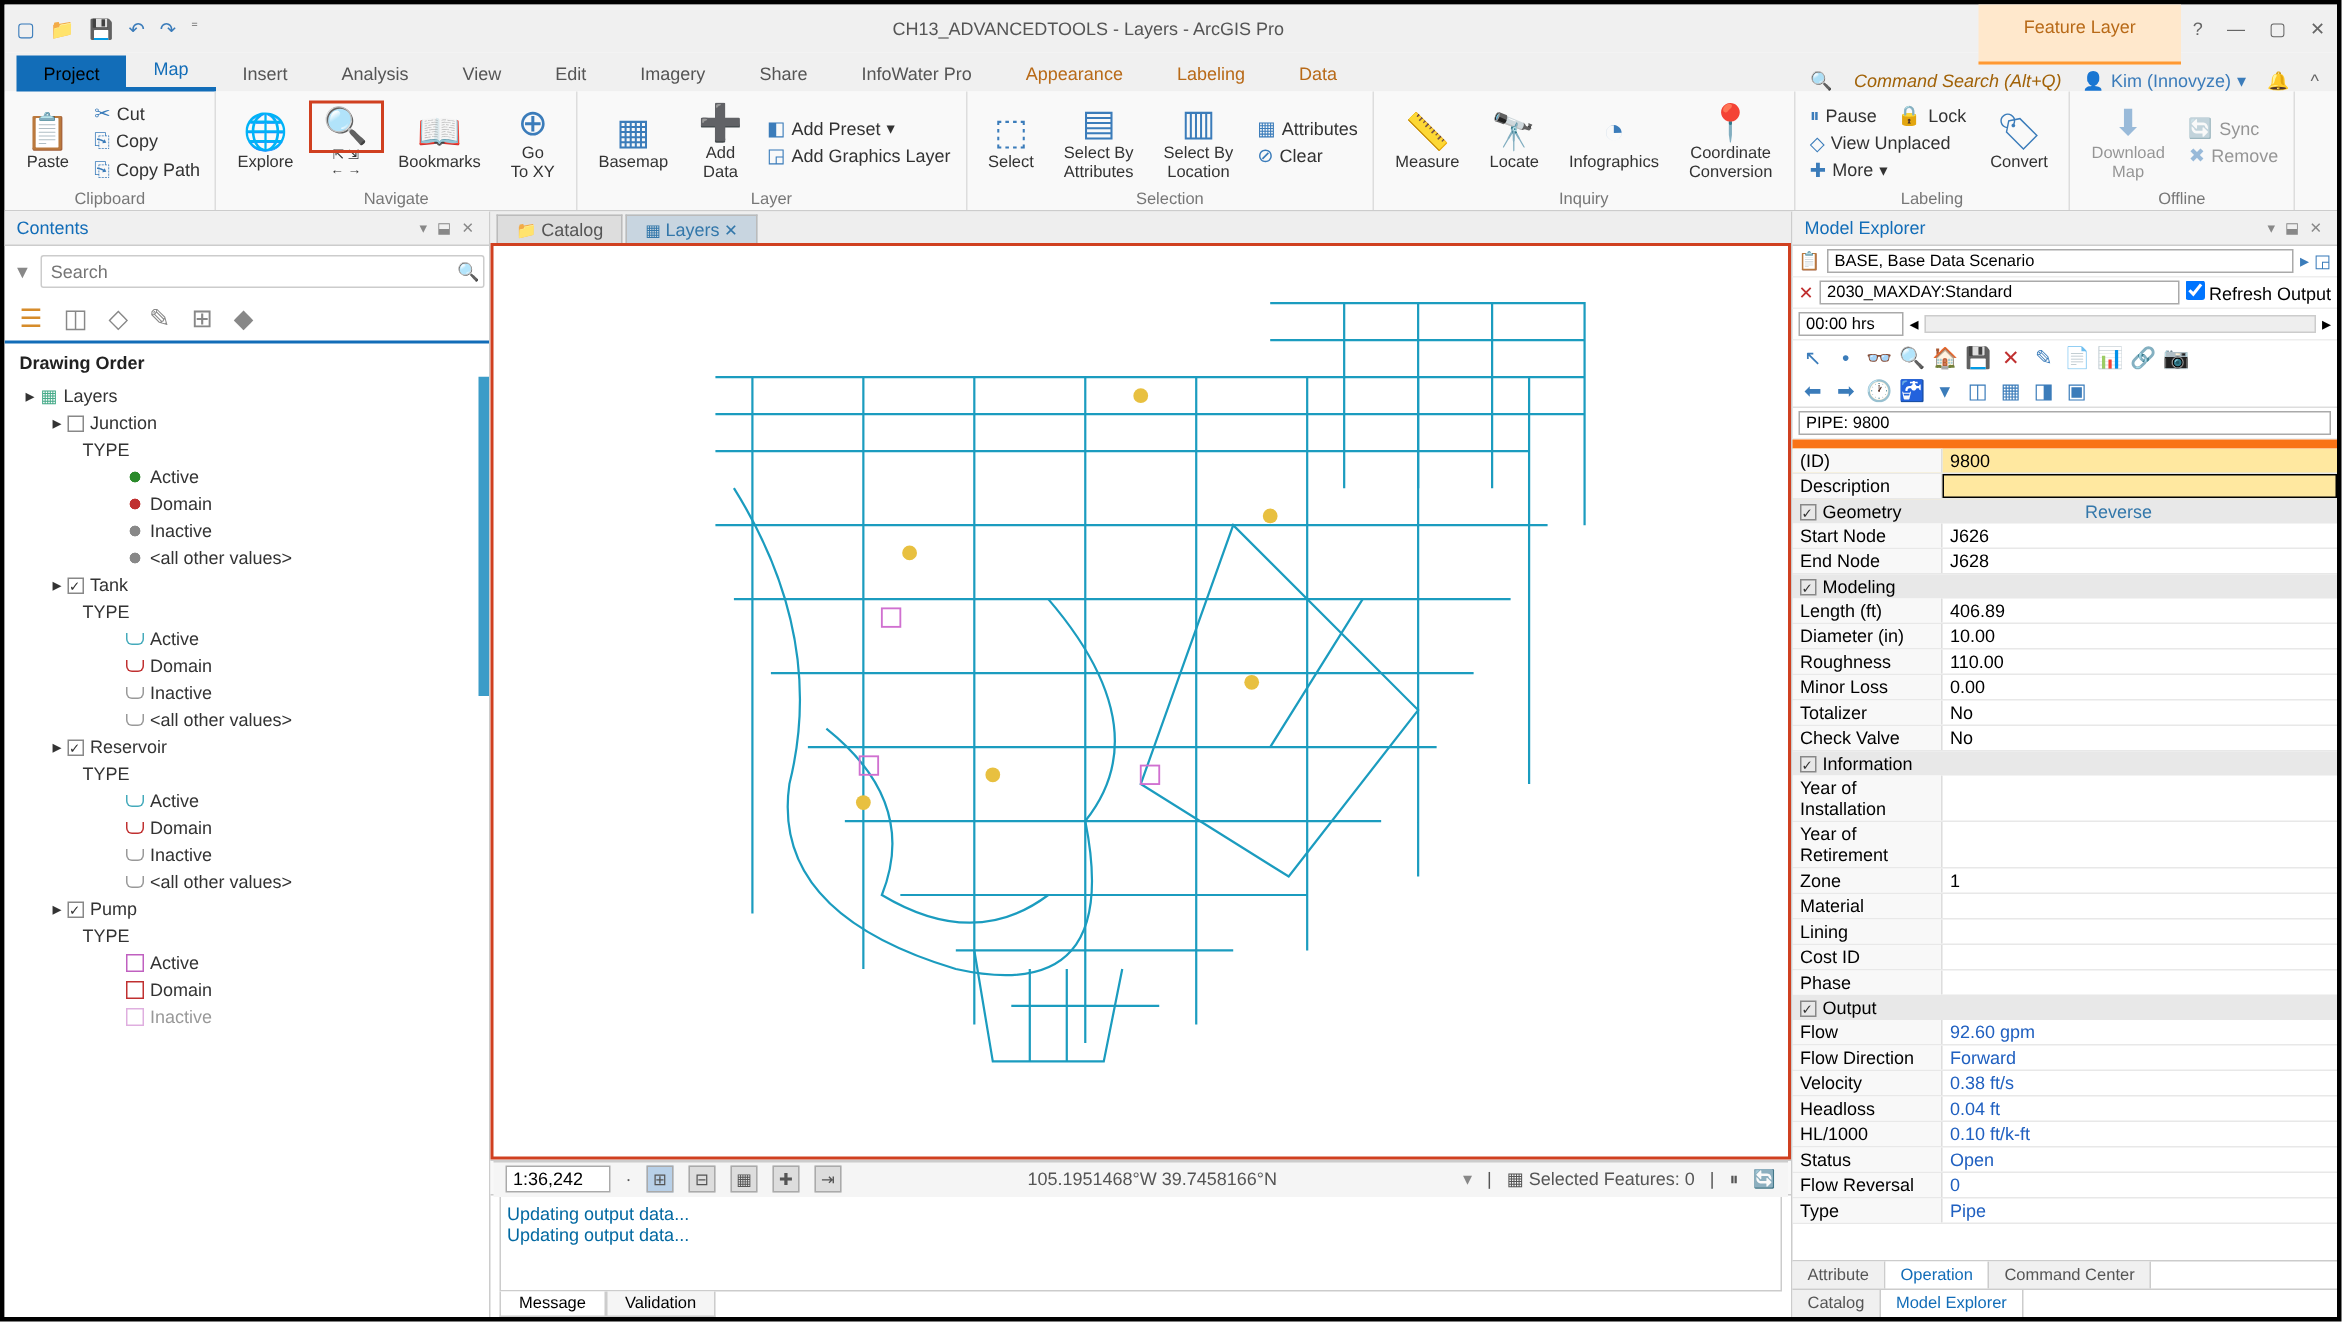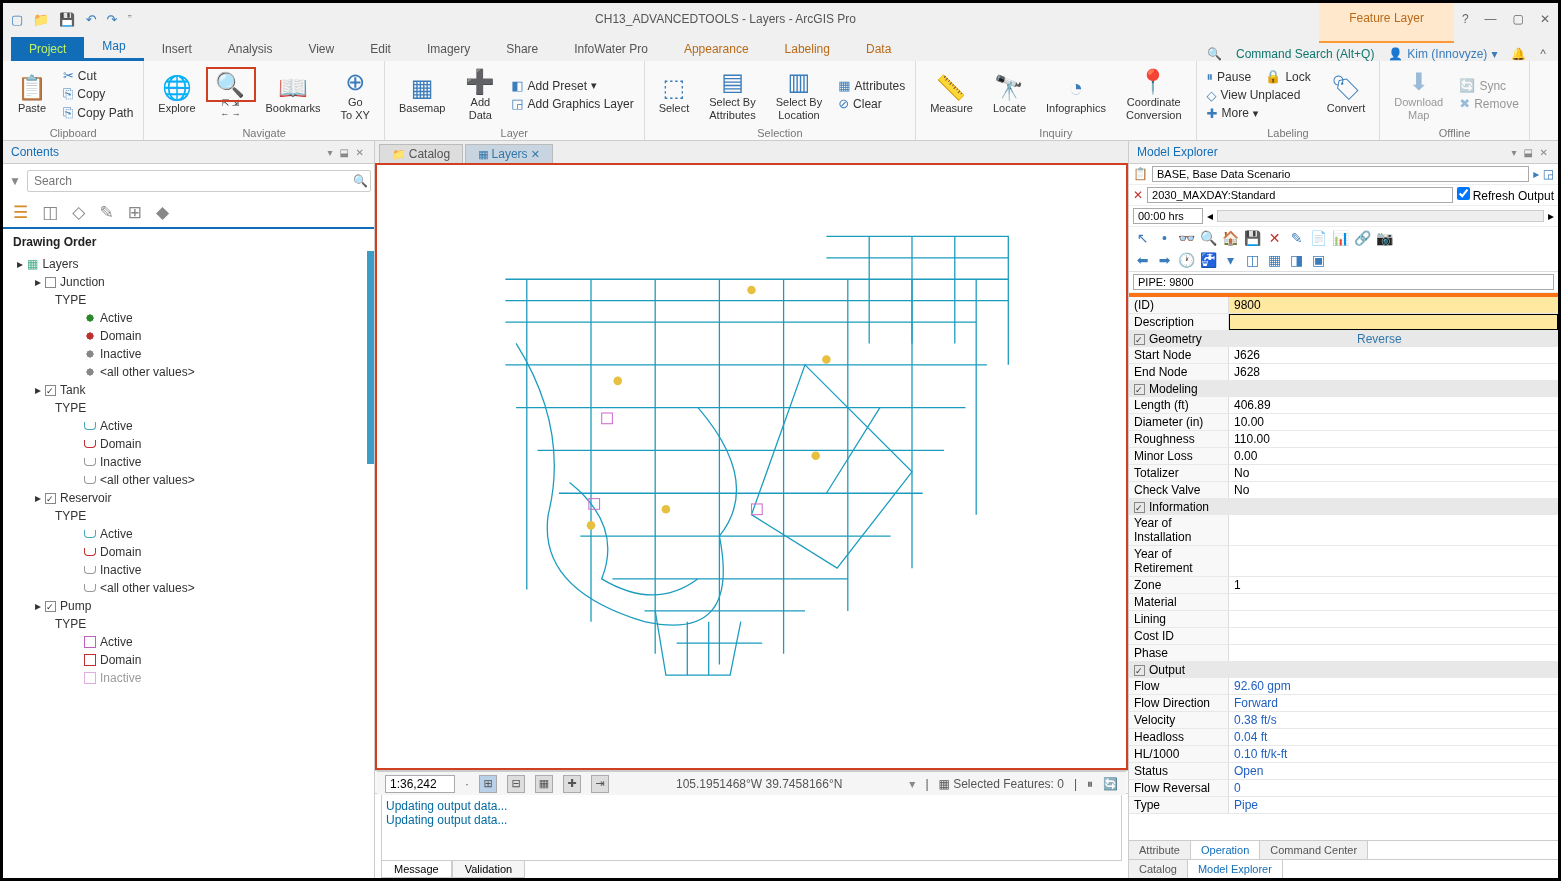--- a/index.html
+++ b/index.html
@@ -5,42 +5,42 @@
 *{box-sizing:border-box;margin:0;padding:0;font-family:'Segoe UI',Arial,sans-serif;font-size:12px}
 body{background:#fff;width:1561px;height:881px;overflow:hidden;border:3px solid #000}
 .titlebar{height:32px;background:#f0f0f0;display:flex;align-items:center;padding:0 8px;gap:8px}
 .qat{display:flex;gap:10px;align-items:center}
 .qat span{color:#3b7cba;font-size:13px}
 .title-text{flex:1;text-align:center;color:#555}
 .ctx-tab-label{background:#ffe8cc;color:#b86a18;padding:16px 30px;border-bottom:2px solid #ff9933}
 .titlebar-right{display:flex;gap:16px;align-items:center;color:#666}
 .ribbon-tabs{height:26px;display:flex;align-items:flex-end;padding-left:8px;background:#f0f0f0;gap:0}
 .ribbon-tab{padding:5px 18px;color:#555;cursor:pointer}
-.ribbon-tab.project{background:#126db8;color:#bef264}
+.ribbon-tab.project{background:#126db8;color:#000000}
 .ribbon-tab.active{border-bottom:3px solid #126db8;color:#126db8;font-weight:500}
 .ribbon-tab.ctx{color:#b86a18}
 .ribbon-tabs-right{margin-left:auto;display:flex;align-items:center;gap:14px;padding-right:12px;color:#666}
-.search-hint{color:#0f766e;}
+.search-hint{color:#a16207;font-style:italic}
 .kim{color:#3b7cba;display:flex;align-items:center;gap:4px}
 .ribbon{height:80px;background:#f9f9f9;border-bottom:1px solid #ccc;display:flex}
 .rgroup{border-right:1px solid #ddd;display:flex;flex-direction:column;padding:2px 6px 0}
 .rgroup-body{flex:1;display:flex;align-items:center;gap:4px}
 .rgroup-label{text-align:center;color:#777;font-size:11px;padding:1px 0}
 .rbtn-lg{display:flex;flex-direction:column;align-items:center;justify-content:center;padding:2px 8px;cursor:pointer;position:relative}
 .rbtn-lg .ico{font-size:24px;color:#3b7cba;height:28px;display:flex;align-items:center}
 .rbtn-lg .lbl{font-size:11px;color:#333;text-align:center;line-height:1.1}
 .rbtn-sm{display:flex;align-items:center;gap:4px;padding:1px 4px;cursor:pointer;font-size:11px;color:#333}
 .rbtn-sm .ico{color:#3b7cba;font-size:13px}
 .vstack{display:flex;flex-direction:column;gap:1px}
 .highlight-box{position:absolute;border:2px solid #d04020;pointer-events:none;z-index:10}
 .main{display:flex;height:calc(100% - 138px)}
 .pane{display:flex;flex-direction:column;background:#fff}
 .pane-title{background:#f0f0f0;padding:4px 8px;font-size:13px;color:#126db8;border-bottom:1px solid #ccc;display:flex;align-items:center}
 .pane-title .ctrl{margin-left:auto;color:#888;font-size:10px;letter-spacing:2px}
-.contents{width:372px;border-right:1px solid #ccc}
+.contents{width:324px;border-right:1px solid #ccc}
 .search-row{display:flex;align-items:center;padding:6px;gap:6px}
 .search-in{flex:1;border:1px solid #ccc;padding:3px 6px;border-radius:2px}
 .toc-tools{display:flex;gap:14px;padding:4px 10px;border-bottom:2px solid #126db8}
 .toc-tools span{font-size:17px;color:#888}
 .toc-tools span.on{color:#d68c2b}
 .toc{flex:1;overflow-y:auto;padding:4px 0;position:relative}
 .toc-scroll{position:absolute;right:0;top:0;width:7px;height:34%;background:#3b9cc8}
 .toc-item{padding:2px 10px;display:flex;align-items:center;gap:4px;font-size:12px;color:#333}
 .toc-item.l1{padding-left:14px}
 .toc-item.l2{padding-left:32px}
@@ -66,26 +66,26 @@
 .map-svg{width:100%;height:100%}
 .map-status{height:24px;background:#f5f5f5;border-top:1px solid #ccc;display:flex;align-items:center;padding:0 8px;gap:10px;font-size:11px;color:#555}
 .scale-in{border:1px solid #aaa;padding:1px 4px;width:70px}
 .map-tool{width:18px;height:18px;background:#ddd;border:1px solid #aaa;display:flex;align-items:center;justify-content:center;font-size:11px}
 .map-tool.on{background:#b8d0e8}
 .msgboard{height:108px;border-top:1px solid #ccc;display:flex;flex-direction:column}
 .msg-body{flex:1;border:1px solid #ccc;margin:0 6px;padding:4px;font-size:12px;color:#0369a1;overflow:hidden}
 .msg-tabs{display:flex;padding:0 6px}
 .msg-tab{padding:2px 12px;border:1px solid #ccc;border-top:none;font-size:11px;background:#f5f5f5}
 .msg-tab.active{background:#fff}
-.explorer{width:430px;border-left:1px solid #ccc;display:flex;flex-direction:column}
+.explorer{width:364px;border-left:1px solid #ccc;display:flex;flex-direction:column}
 .exp-row{display:flex;align-items:center;gap:4px;padding:2px 4px;border-bottom:1px solid #eee}
 .exp-dd{flex:1;border:1px solid #aaa;padding:1px 4px;font-size:11px;background:#fff}
 .exp-tools{display:flex;flex-wrap:wrap;gap:5px;padding:3px 5px}
 .exp-tools span{font-size:14px;color:#3b7cba;width:17px;text-align:center}
-.prop-grid{flex:1;overflow-y:auto;font-size:11px;border-top:4px solid #f97316}
+.prop-grid{flex:1;overflow-y:auto;font-size:11px;border-top:6px solid #f97316}
 .prop-row{display:flex;border-bottom:1px solid #e8e8e8}
 .prop-k{width:100px;padding:1px 5px;background:#f8f8f8;border-right:1px solid #ddd}
 .prop-v{flex:1;padding:1px 5px}
 .prop-v.blue{color:#2060c0}
 .prop-hdr{background:#e8e8e8;padding:1px 5px;display:flex;align-items:center;gap:4px}
 .prop-id{background:#ffe8a0}
 .btm-tabs{display:flex;border-top:1px solid #ccc}
 .btm-tab{padding:3px 10px;font-size:11px;border-right:1px solid #ccc;cursor:pointer}
 .btm-tab.active{background:#fff;color:#126db8}
 .btm-tab:not(.active){background:#f0f0f0;color:#555}

